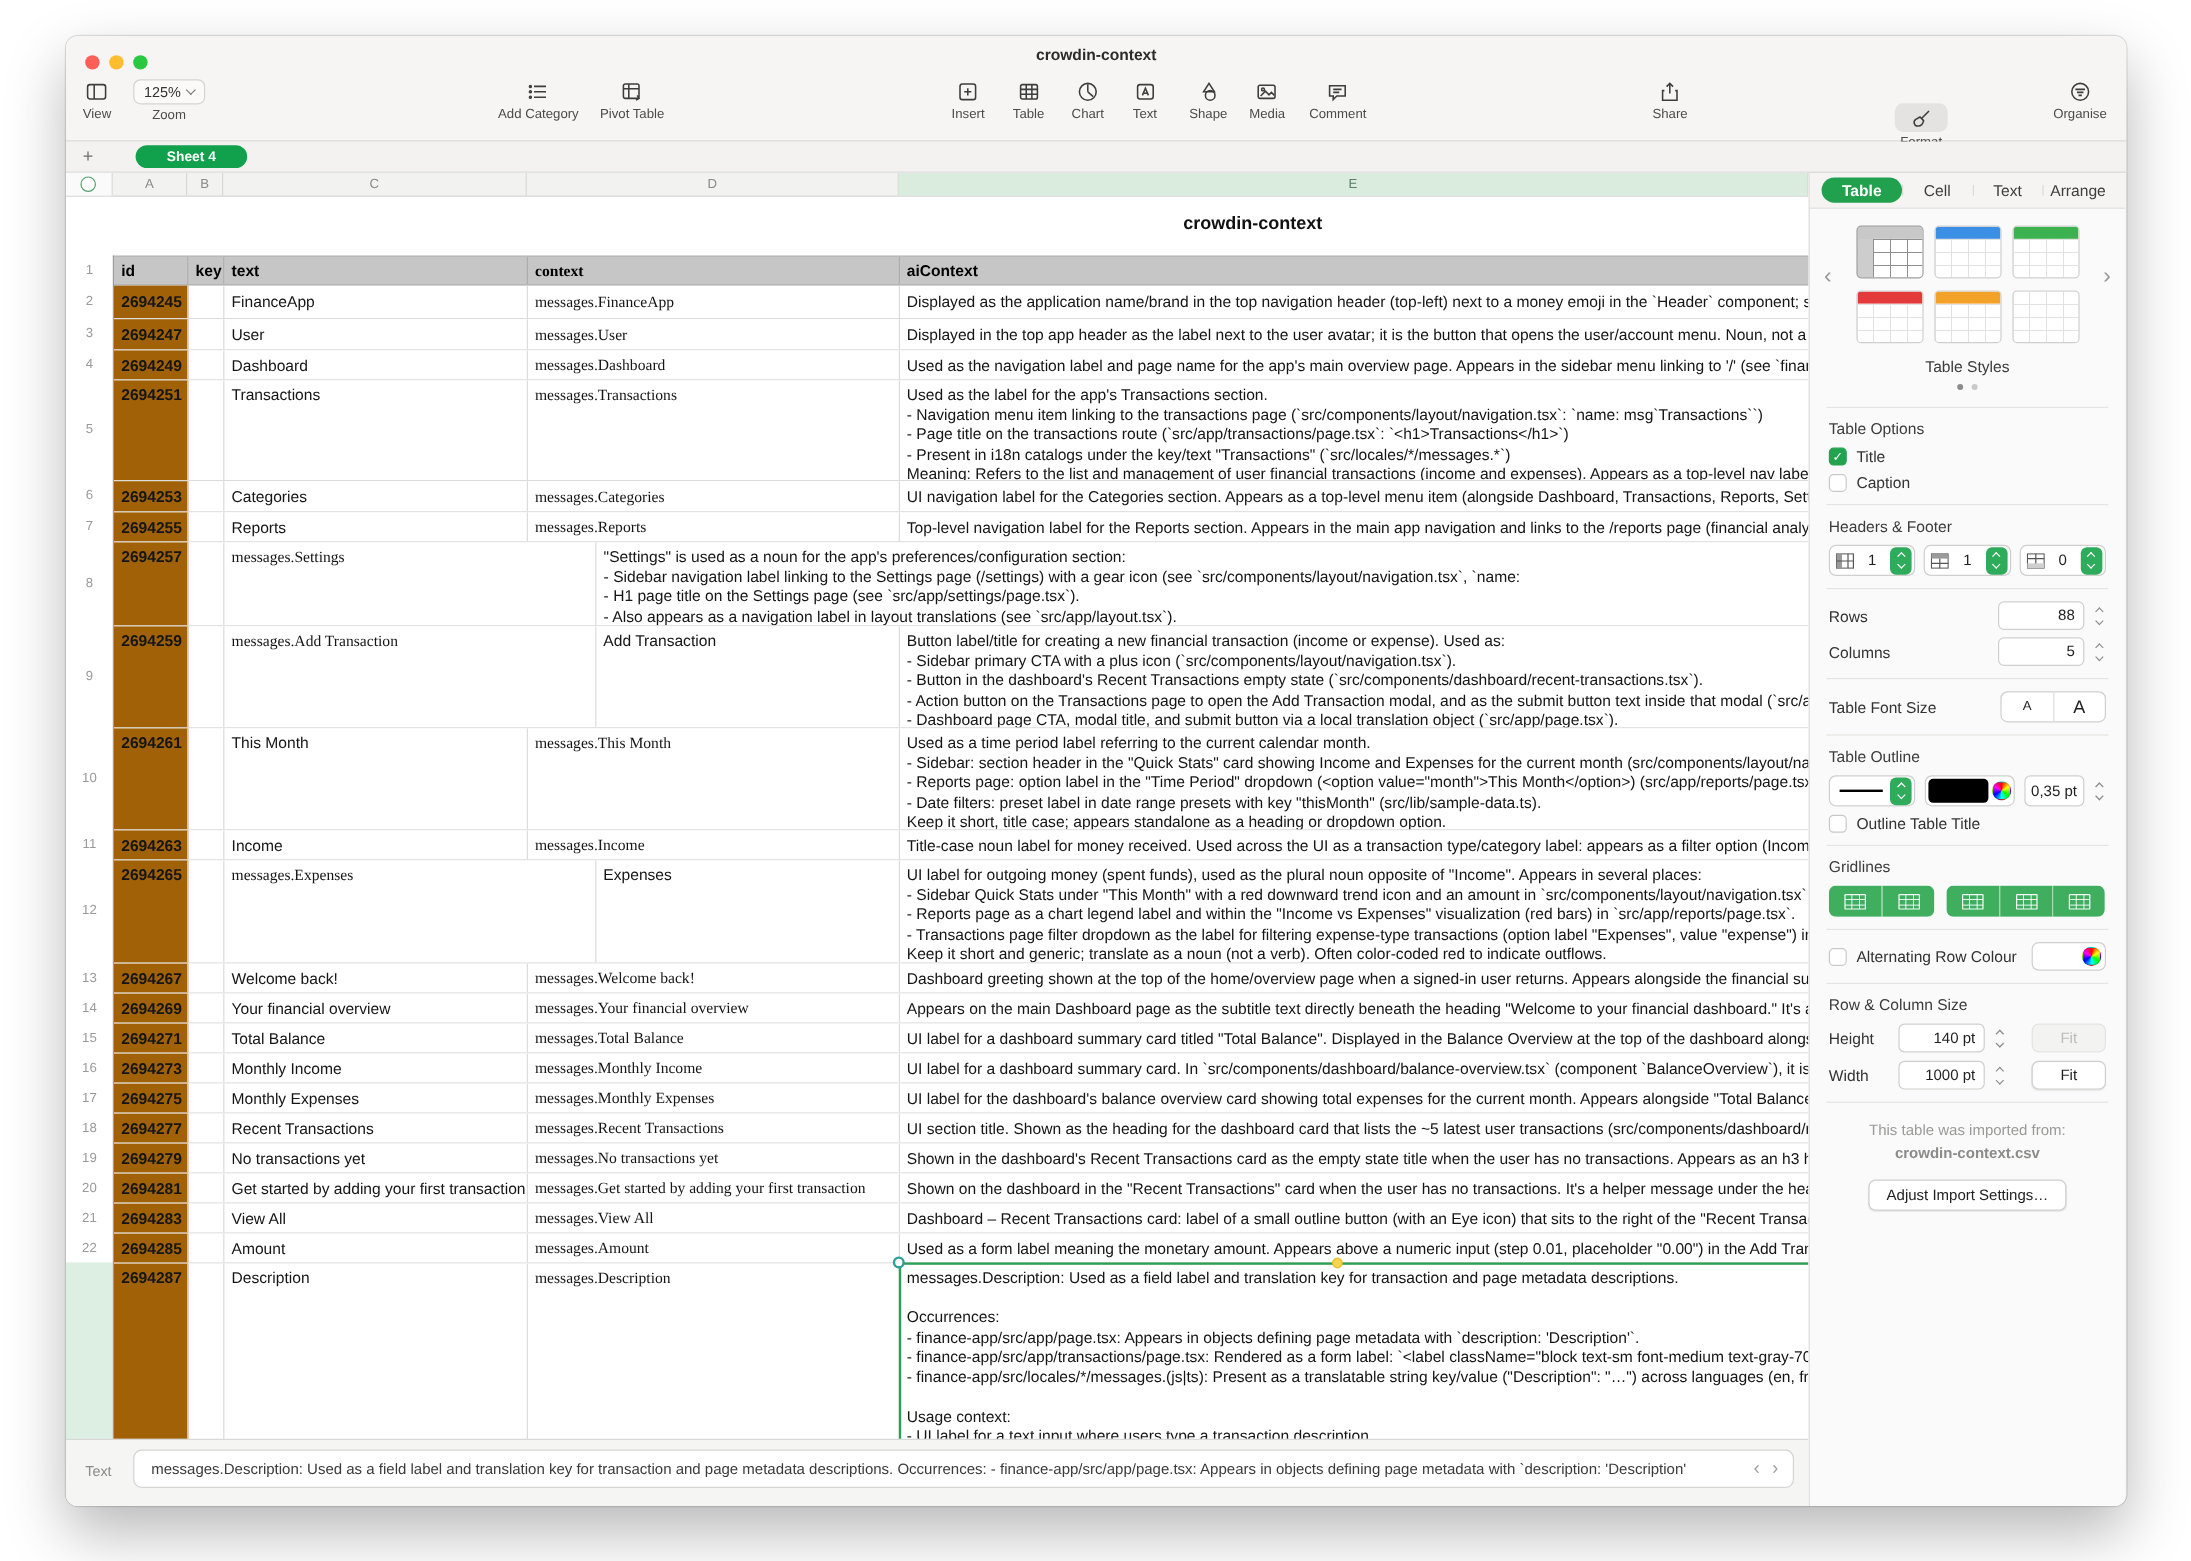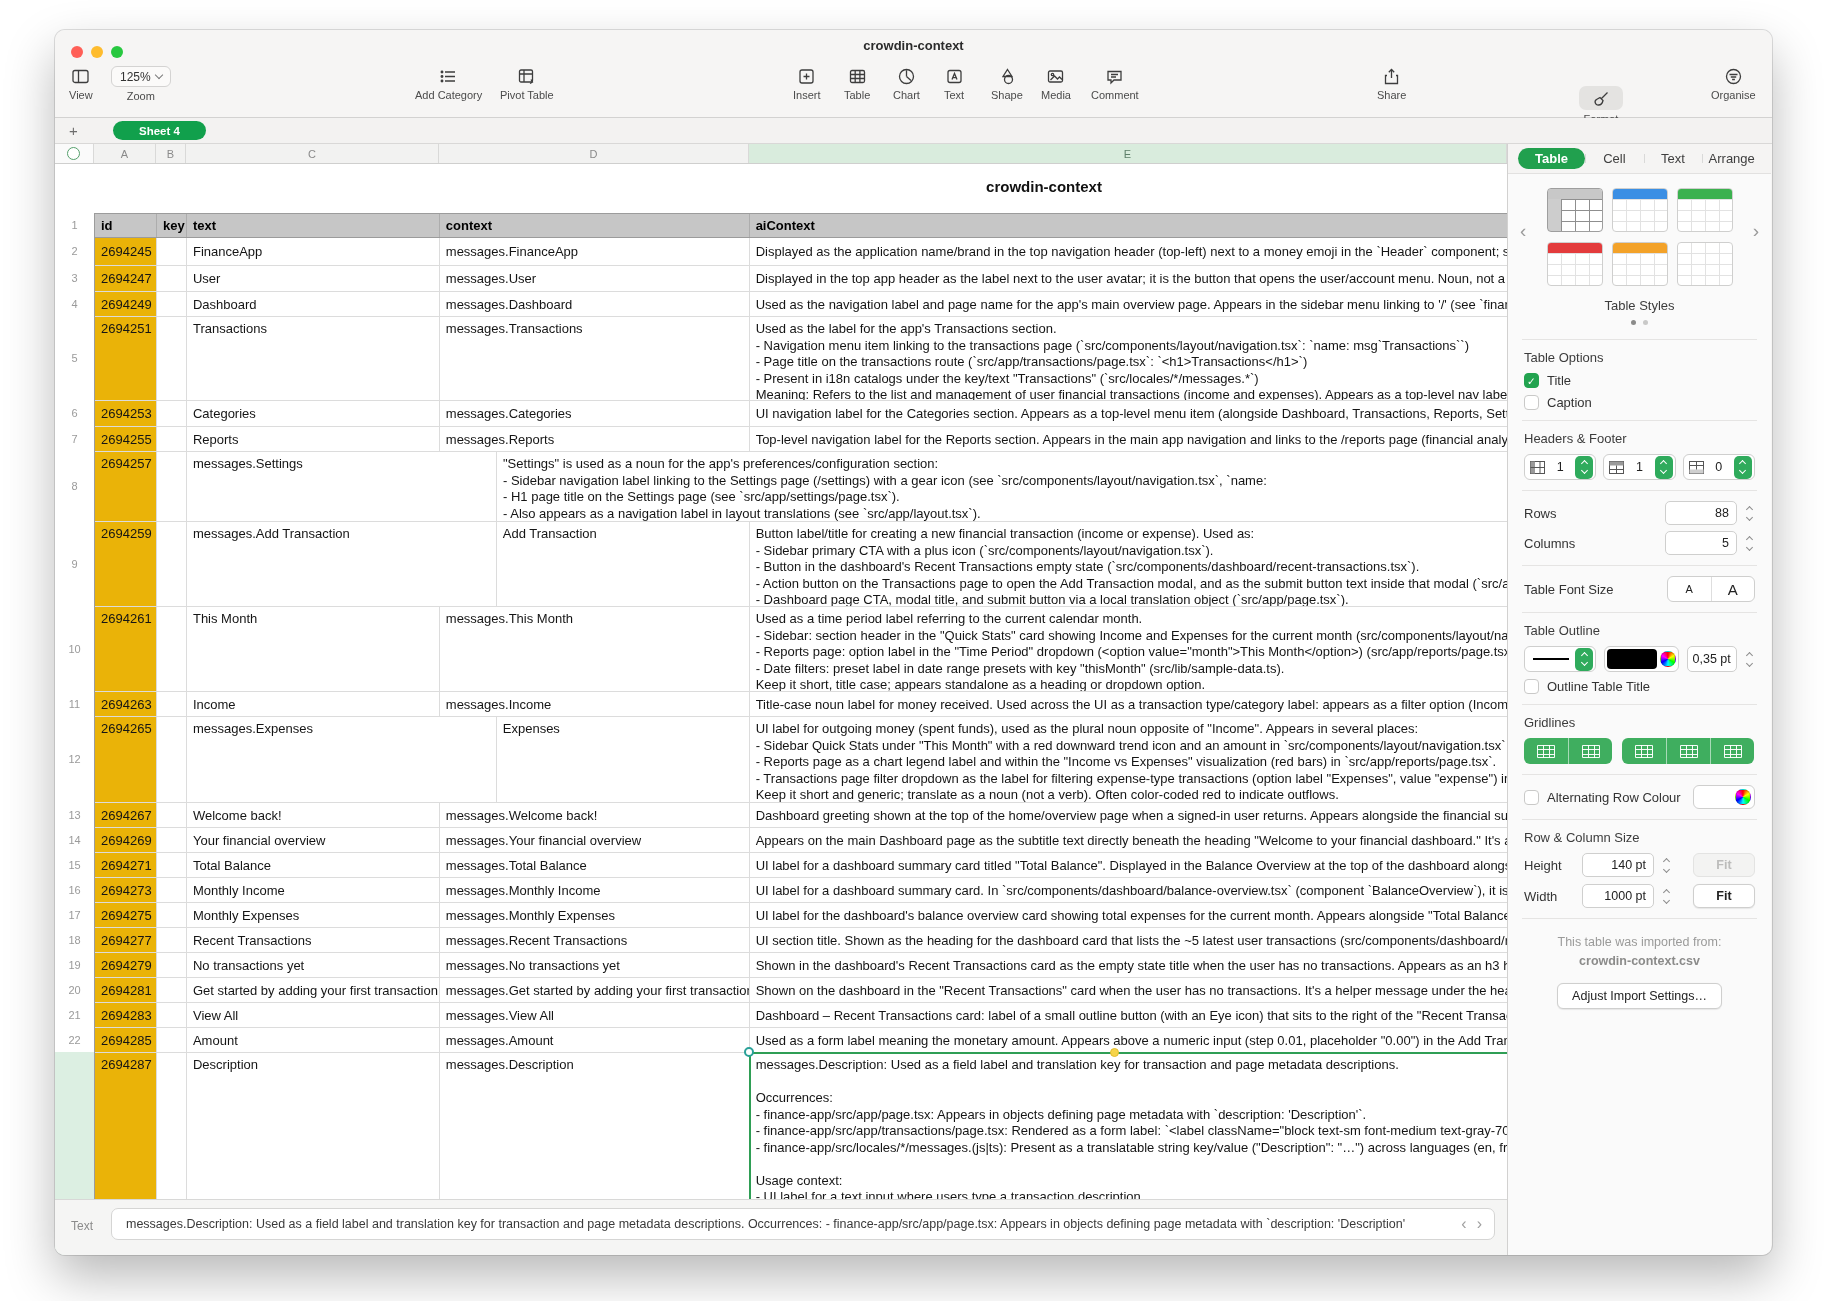--- a/index.html
+++ b/index.html
@@ -55,24 +55,24 @@
   
   .rownums { position:absolute; left:0; top:49px; width:39px; font-size:11px; color:#9a9a9a; }
   .rnum { display:flex; align-items:center; justify-content:center; }
   .rnum.rsel { background:#dcefe2; color:#39925d; font-weight:600; }
 
   
   .tbl { position:absolute; left:39px; top:49px; width:1756px; border:1px solid #9c9c9c; border-bottom:none; }
   .trow { display:flex; border-bottom:1px solid #dcdcdc; background:#fff; }
   .cell { border-right:1px solid #dcdcdc; padding:0 6px; font-size:13px; color:#151515;
     display:flex; align-items:center; overflow:hidden; white-space:nowrap; }
-  .c-id{width:62px; background:#eab308; font-weight:400;}
+  .c-id{width:62px; background:#a16207; font-weight:700;}
   .c-key{width:30px;}
   .c-text{width:253px;}
-  .c-context{width:310px;}
+  .c-context{width:310px;font-family:Liberation Serif, serif;}
   .c-ai{width:1100px; border-right:none;}
   .thead { background:#c6c6c6; border-bottom:1px solid #9b9b9b; }
   .thead .cell { background:#c6c6c6; font-weight:700; color:#000; border-right:1px solid #adadad; }
   .trow.multi .cell { align-items:flex-start; padding-top:4px; }
   .trow .c-ai { display:block; white-space:pre; line-height:16.5px; padding-top:4px; }
   .trow:not(.multi) .c-ai { padding-top:0; line-height:inherit; display:flex; white-space:nowrap; }
   .cell.sel { outline:2px solid #2f9e55; outline-offset:-1px; position:relative; overflow:visible; }
   .handle-tl { position:absolute; left:-6px; top:-6px; width:10px; height:10px; border-radius:50%;
     background:#fff; border:2px solid #2aa198; }
   .handle-dot { position:absolute; left:360px; top:-5px; width:9px; height:9px; border-radius:50%;
@@ -177,21 +177,21 @@
       linear-gradient(to bottom, transparent 3px, rgba(255,255,255,.95) 3px 4px, transparent 4px 8px, rgba(255,255,255,.95) 8px 9px, transparent 9px),
       linear-gradient(to right, transparent 5px, rgba(255,255,255,.95) 5px 6px, transparent 6px 11px, rgba(255,255,255,.95) 11px 12px, transparent 12px); }
 
   .altrow { display:flex; align-items:center; gap:8px; margin:8px 0; }
   .altwell { width:62px; height:24px; margin-left:auto; background:#fff; border:1px solid #cfcfce;
     border-radius:6px; display:flex; align-items:center; justify-content:flex-end; padding:0 3px; }
 
   .rc-row { display:flex; align-items:center; gap:6px; margin:7px 0; }
   .rc-row .k { width:52px; }
   .fit-btn { width:62px; height:24px; border-radius:6px; display:flex; align-items:center; justify-content:center;
-    font-size:12.5px; margin-left:auto;font-weight:bold; }
+    font-size:12.5px; margin-left:auto; }
   .fit-off { background:#f3f3f2; border:1px solid #e3e3e2; color:#bcbcbb; }
   .fit-on  { background:#fff; border:1px solid #cfcfce; color:#222; box-shadow:0 .5px 1px rgba(0,0,0,.08); }
 
   .import-note { text-align:center; margin-top:14px; font-size:12.5px; color:#9a9a99; line-height:19px; }
   .import-file { font-weight:700; color:#8b8b8a; }
   .adjust-btn { display:block; margin:12px auto 0; padding:5px 14px; background:#fff;
     border:1px solid #cfcfce; border-radius:6px; font-size:12.5px; color:#222;
     box-shadow:0 .5px 1px rgba(0,0,0,.08); font-family:inherit; }
 </style>
 </head>

